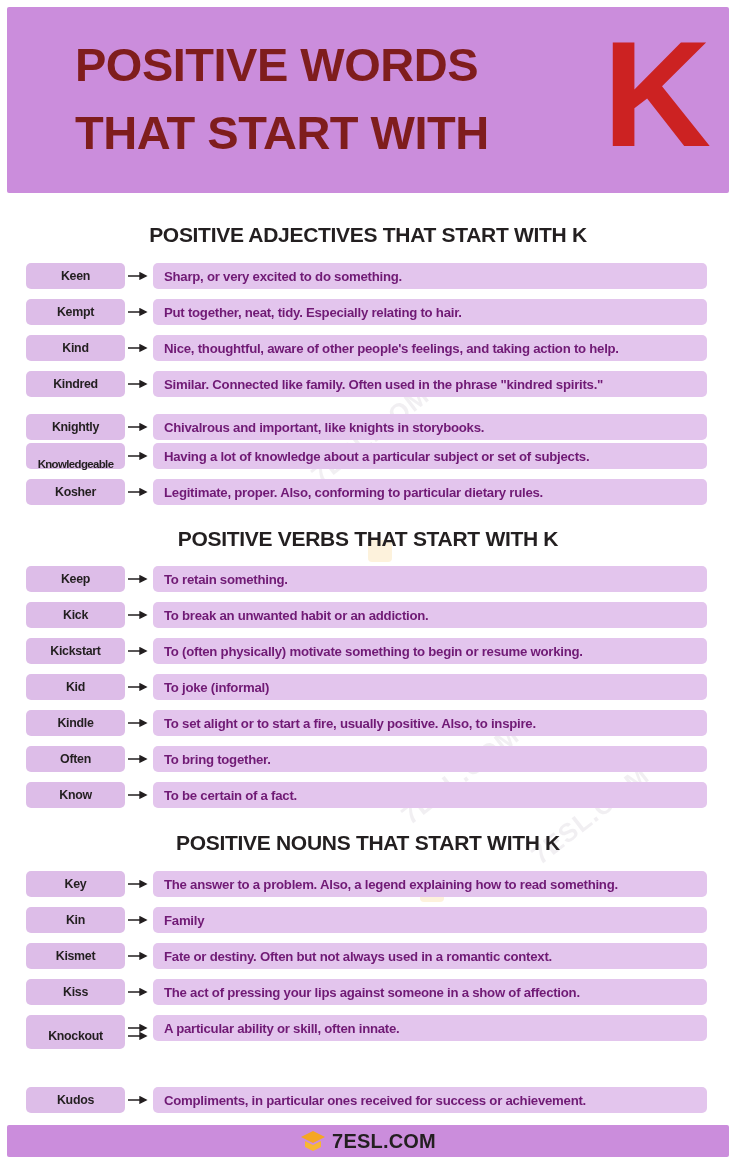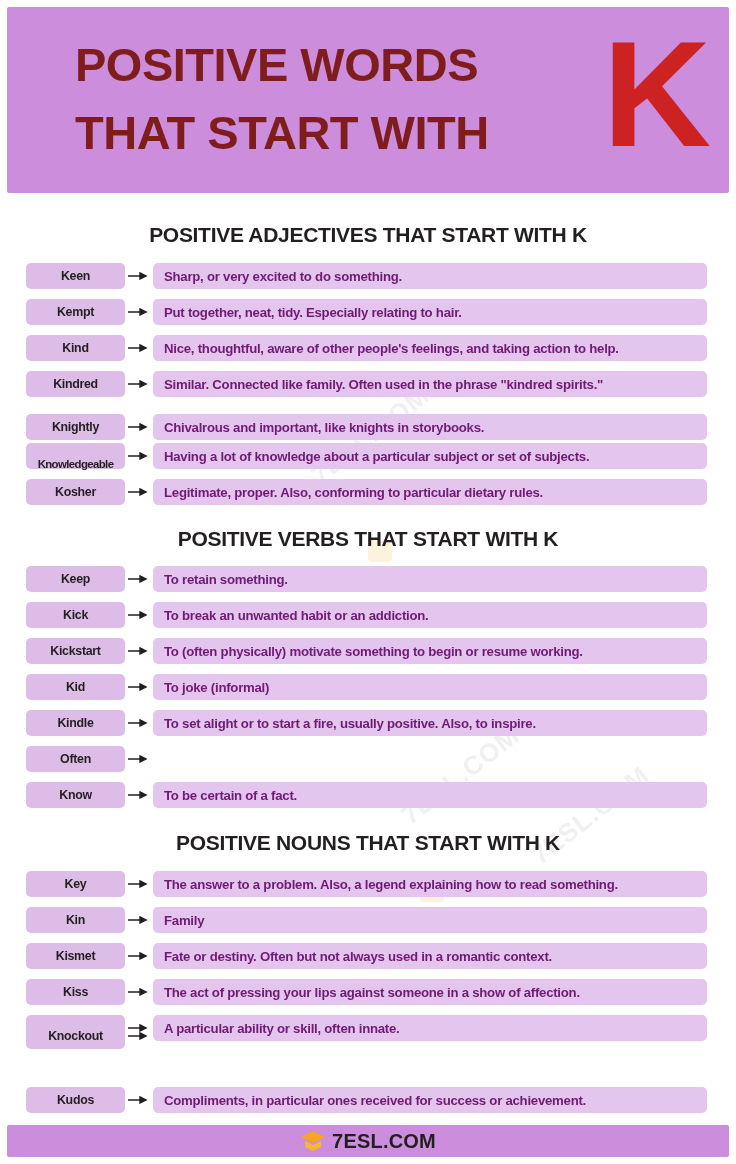--- a/index.html
+++ b/index.html
@@ -365,20 +365,23 @@
       </div>
   </div>
 
   <div class="row" style="top:746px;">
     <div class="word-pill">
         <span>Often</span>
       </div>
     <svg class="arrow" viewBox="0 0 22 8">
         <path d="M0 4 H16 M12 1 L18 4 L12 7 Z" stroke="#231f20" stroke-width="1.4" fill="#231f20"></path>
       </svg>
+    <div class="def-pill">
+        <span>To bring together.</span>
+      </div>
   </div>
 
   <div class="row" style="top:782px;">
     <div class="word-pill">
         <span>Know</span>
       </div>
     <svg class="arrow" viewBox="0 0 22 8">
         <path d="M0 4 H16 M12 1 L18 4 L12 7 Z" stroke="#231f20" stroke-width="1.4" fill="#231f20"></path>
       </svg>
     <div class="def-pill">

